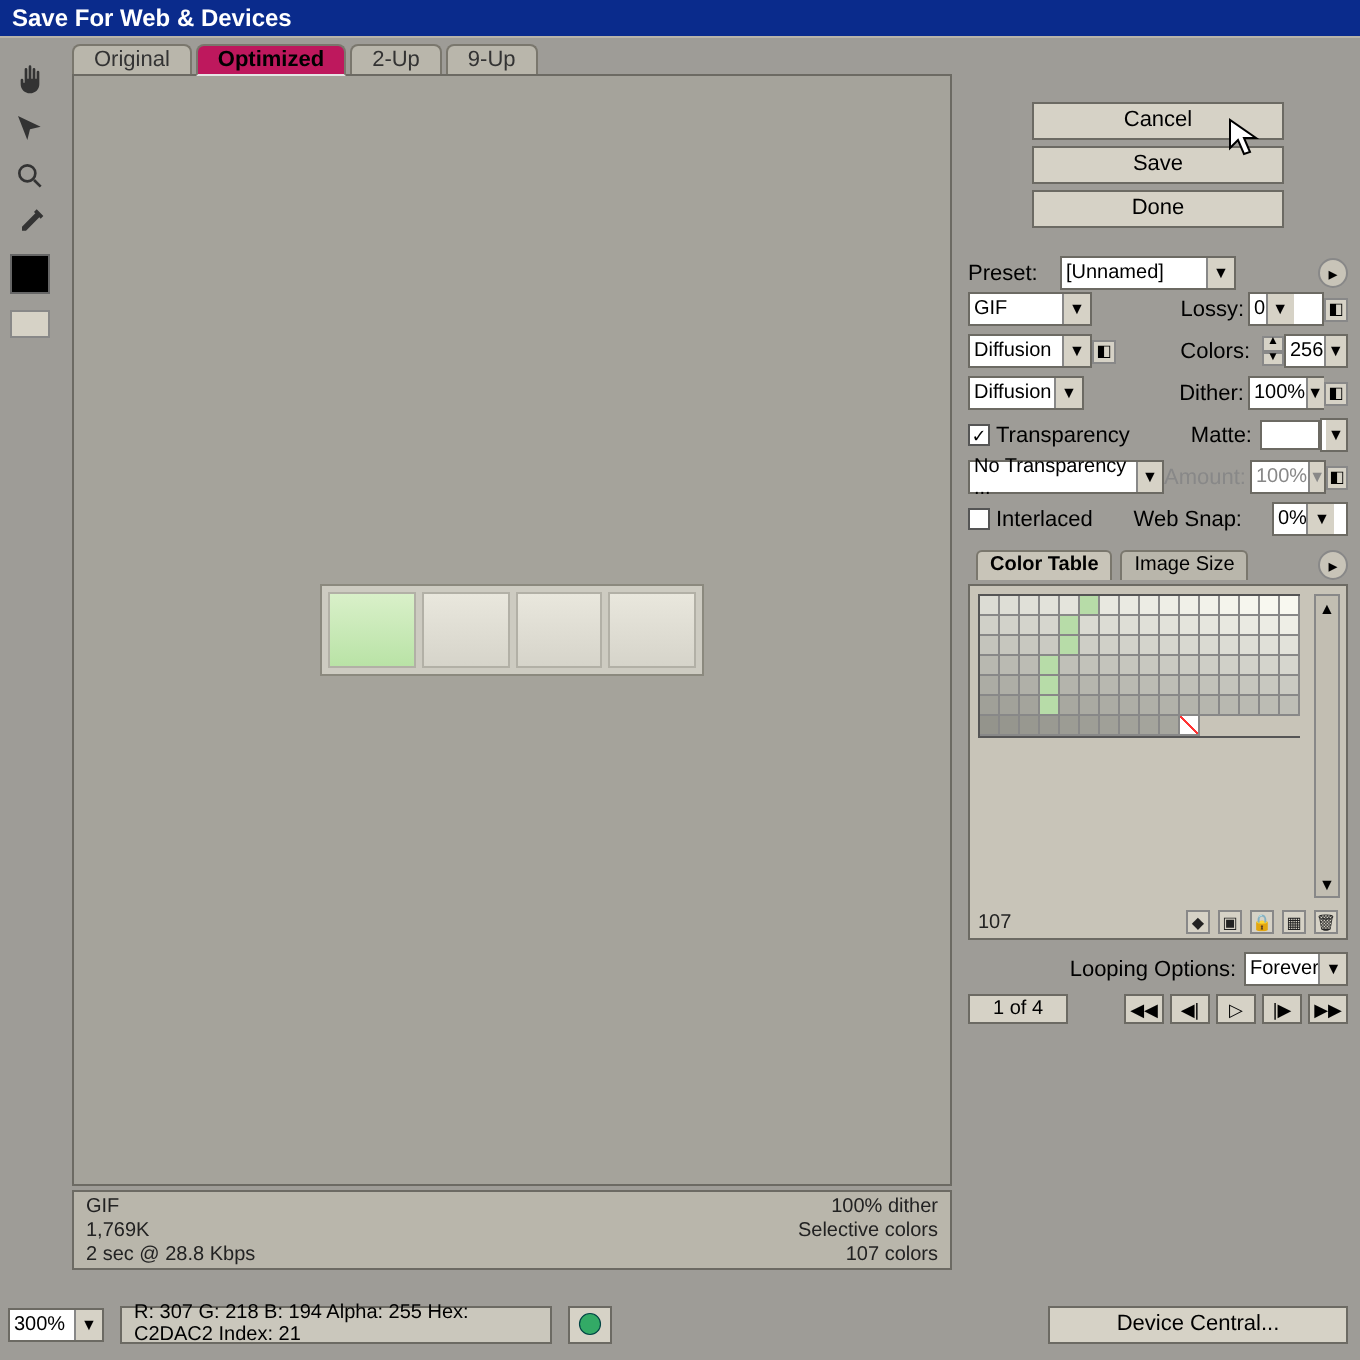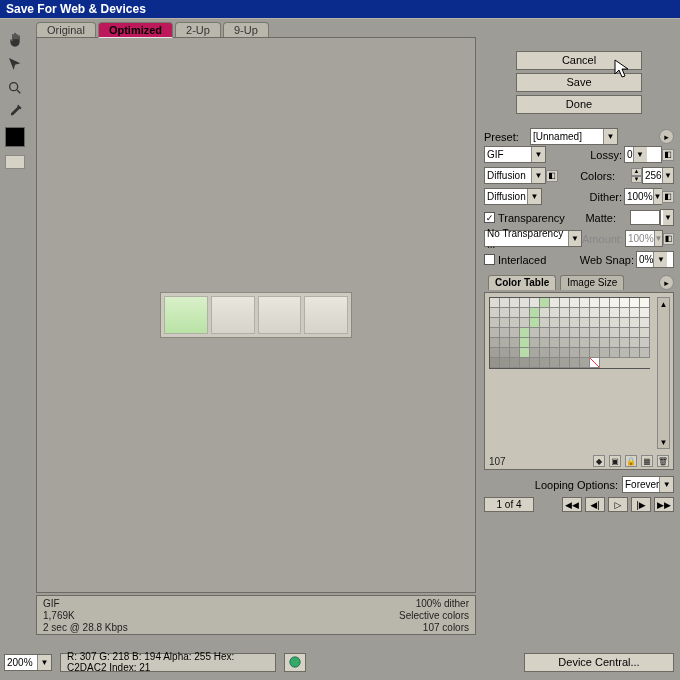--- a/index.html
+++ b/index.html
@@ -157,21 +157,21 @@
           </div>
         <span class="ftricon">◧</span>
       </div>
       <div class="row2">
         <div class="sel" style="width:62px">
             <span>Diffusion</span>
             <span class="dd">▼</span>
           </div>
         <span class="ftricon">◧</span>
         <span style="flex:1"></span>
-        <label style="margin-right:16px">Colors:</label>
+        <label style="margin-right:6px">Colors:</label>
         <div class="stepper">
             <span>▲</span>
             <span>▼</span>
           </div>
         <div class="numbox" style="width:32px">
             <span>256</span>
             <span class="dd">▼</span>
           </div>
       </div>
       <div class="row2">
@@ -184,21 +184,21 @@
         <div class="numbox" style="width:38px">
             <span>100%</span>
             <span class="dd">▼</span>
           </div>
         <span class="ftricon">◧</span>
       </div>
       <div class="row2">
         <span class="chk">✓</span>
         <label>Transparency</label>
         <span style="flex:1"></span>
-        <label style="margin-right:14px">Matte:</label>
+        <label style="margin-right:4px">Matte:</label>
         <span class="mattebox"></span>
         <div class="sel" style="width:14px">
             <span class="dd" style="border:none">▼</span>
           </div>
       </div>
       <div class="row2">
         <div class="sel" style="width:108px">
             <span>No Transparency ...</span>
             <span class="dd">▼</span>
           </div>
@@ -207,21 +207,21 @@
         <div class="numbox" style="width:38px;color:#888">
             <span>100%</span>
             <span class="dd">▼</span>
           </div>
         <span class="ftricon">◧</span>
       </div>
       <div class="row2">
         <span class="chk"></span>
         <label>Interlaced</label>
         <span style="flex:1"></span>
-        <label style="margin-right:2px">Web Snap:</label>
+        <label style="margin-right:15px">Web Snap:</label>
         <div class="numbox" style="width:38px">
             <span>0%</span>
             <span class="dd">▼</span>
           </div>
       </div>
 
       <div class="ctitle">
         <span class="t act">Color Table</span>
         <span class="t">Image Size</span>
         <span style="flex:1"></span>
@@ -378,21 +378,21 @@
   </div>
 
   <div class="cursor">
     <svg viewBox="0 0 16 20">
         <path fill="#fff" stroke="#000" stroke-width="1" d="M1 1l0 14 4-4 3 7 3-1-3-7 6 0z"></path>
       </svg>
   </div>
 
   <div class="bottombar">
     <div class="sel zoom">
-        <span>200%</span>
+        <span>300%</span>
         <span class="dd">▼</span>
       </div>
     <div class="readout">R:  307   G:  218   B:  194   Alpha:  255  Hex:  C2DAC2  Index:    21</div>
     <div class="browpre">
         <svg width="14" height="14" viewBox="0 0 24 24">
           <circle cx="12" cy="12" r="9" fill="#3a6" stroke="#044" stroke-width="1"></circle>
         </svg>
       </div>
     <span style="flex:1"></span>
     <div class="devcentral">Device Central...</div>

